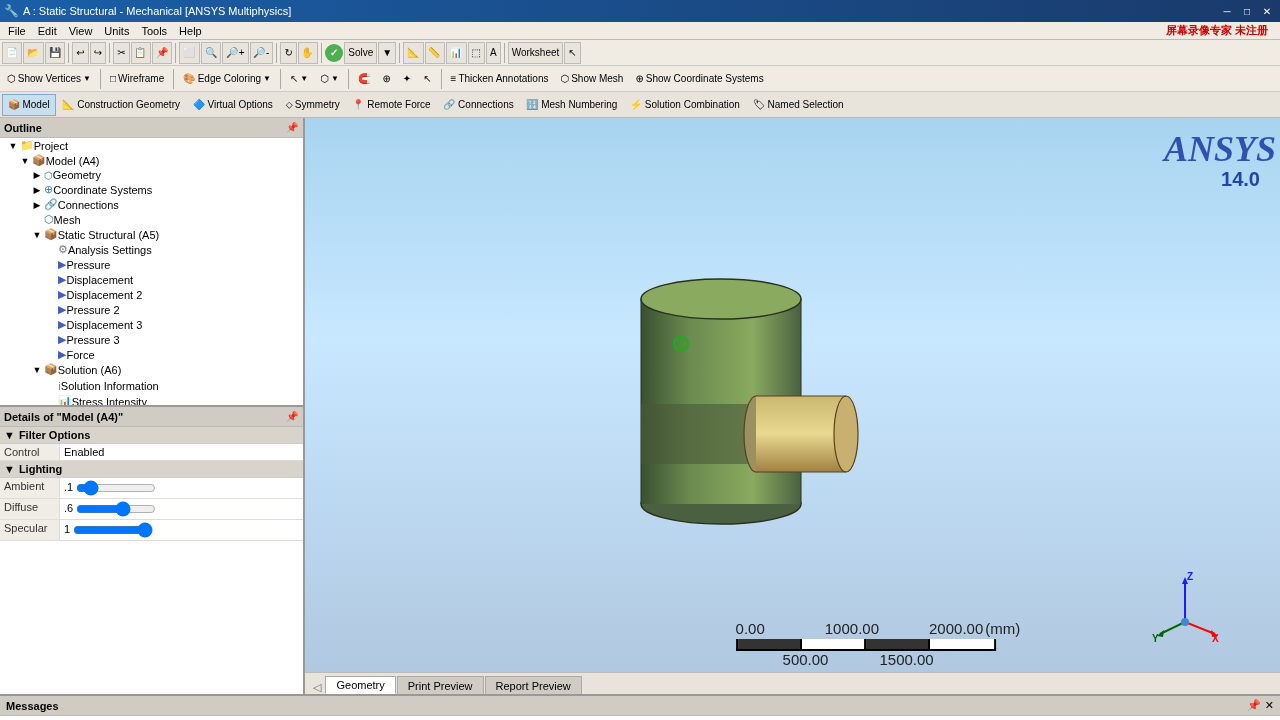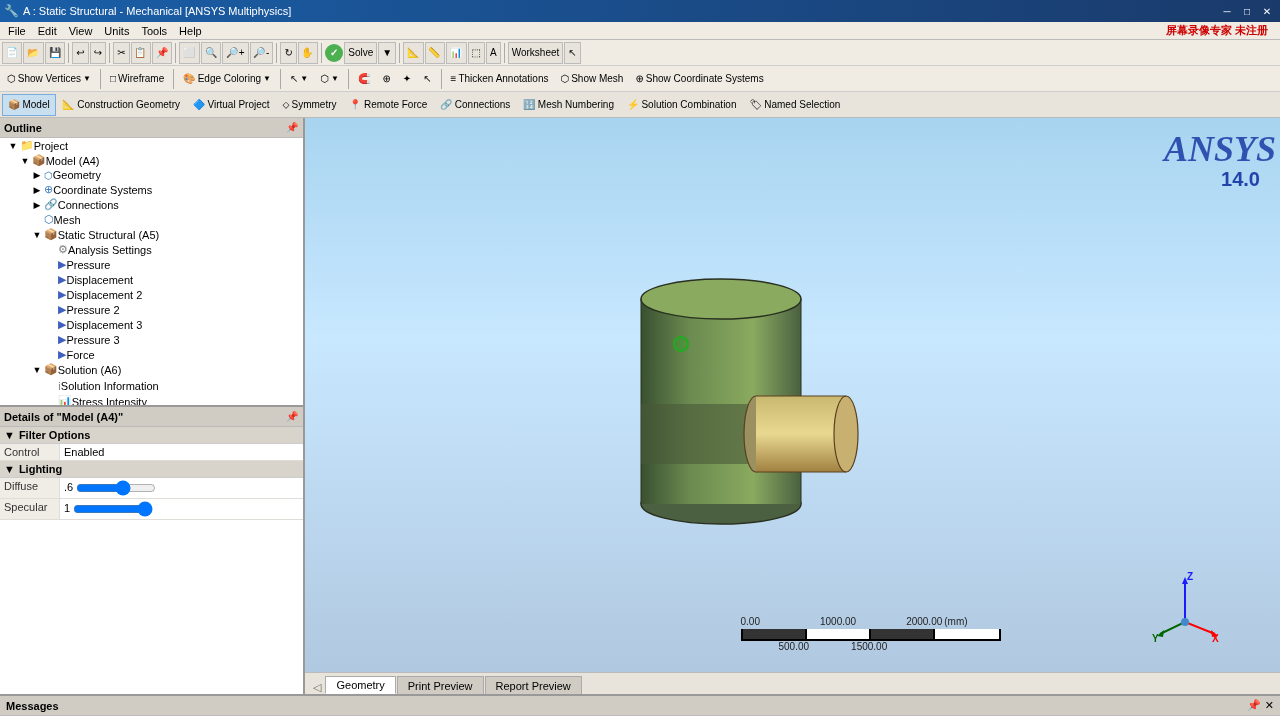--- a/index.html
+++ b/index.html
@@ -51,21 +51,21 @@
     .details-row { display: flex; border-bottom: 1px solid #e0ddd8; }
     .details-label { width: 60px; padding: 2px 4px; font-size: 11px; color: #333; border-right: 1px solid #ddd; background: #f0ece6; }
     .details-value { flex: 1; padding: 2px 4px; font-size: 11px; }
     .details-color-box { width: 30px; height: 14px; background: white; border: 1px solid #aaa; display: inline-block; }
 
     
     #viewport-area { flex: 1; display: flex; flex-direction: column; }
     #viewport { flex: 1; background: linear-gradient(180deg, #a8d4f0 0%, #c8e8ff 40%, #b0c8e0 100%); position: relative; overflow: hidden; min-height: 250px; }
 
     
-    #scale-bar { position: absolute; bottom: 20px; left: 50%; transform: translateX(-20%); font-size: 10px; color: #222; }
+    #scale-bar { position: absolute; bottom: 4px; left: 50%; transform: translateX(-20%); font-size: 15px; color: #222; }
 
     
     #coord-axes { position: absolute; bottom: 30px; right: 60px; width: 70px; height: 70px; }
 
     
     #ansys-watermark { position: absolute; top: 10px; right: 4px; color: #2244aa; font-size: 36px; font-weight: bold; font-style: italic; opacity: 0.9; font-family: serif; }
     #ansys-version { position: absolute; top: 50px; right: 20px; color: #2244aa; font-size: 20px; font-weight: bold; }
 
     
     #tab-bar { background: #e8e4dc; height: 22px; display: flex; align-items: flex-end; padding: 0 8px; border-top: 1px solid #bbb; }
@@ -193,21 +193,21 @@
   <button class="model-btn active">
     <span>📦</span>
     <span>Model</span>
   </button>
   <button class="model-btn">
     <span>📐</span>
     <span>Construction Geometry</span>
   </button>
   <button class="model-btn">
     <span>🔷</span>
-    <span>Virtual Project</span>
+    <span>Virtual Options</span>
   </button>
   <button class="model-btn">
     <span>⬦</span>
     <span>Symmetry</span>
   </button>
   <button class="model-btn">
     <span>📍</span>
     <span>Remote Force</span>
   </button>
   <button class="model-btn">
@@ -379,20 +379,27 @@
         <div class="details-row">
           <div class="details-label">Control</div>
           <div class="details-value">Enabled</div>
         </div>
       </div>
 
       <div class="details-section">
         <div class="details-section-header">
           <span>▼</span>
           <span>Lighting</span>
+        </div>
+        <div class="details-row">
+          <div class="details-label">Ambient</div>
+          <div class="details-value">
+            <span>.1</span>
+            <input type="range" min="0" max="1" step="0.1" value="0.1" style="width: 80px; vertical-align: middle;">
+          </div>
         </div>
         <div class="details-row">
           <div class="details-label">Diffuse</div>
           <div class="details-value">
             <span>.6</span>
             <input type="range" min="0" max="1" step="0.1" value="0.6" style="width: 80px; vertical-align: middle;">
           </div>
         </div>
         <div class="details-row">
           <div class="details-label">Specular</div>
@@ -455,21 +462,21 @@
           <span style="margin-right:50px;">1000.00</span>
           <span>2000.00</span>
           <span style="margin-left:2px;">(mm)</span>
         </div>
         <div style="width:260px; height:12px; display:flex; border-left:2px solid black; border-bottom:2px solid black; border-right:2px solid black;">
           <div style="width:25%; height:100%; background:#333; border-right:2px solid black;"></div>
           <div style="width:25%; height:100%; background:#fff; border-right:2px solid black;"></div>
           <div style="width:25%; height:100%; background:#333; border-right:2px solid black;"></div>
           <div style="width:25%; height:100%; background:#fff;"></div>
         </div>
-        <div style="display:flex; gap:0;">
+        <div style="display:flex; gap:9px;">
           <span style="margin-right:38px;"> </span>
           <span style="margin-right:42px;">500.00</span>
           <span>1500.00</span>
         </div>
       </div>
 
       <div id="coord-axes">
         <svg width="70" height="70" viewBox="0 0 70 70">
 
           <line x1="35" y1="50" x2="35" y2="10" stroke="#1a1aff" stroke-width="2"></line>

